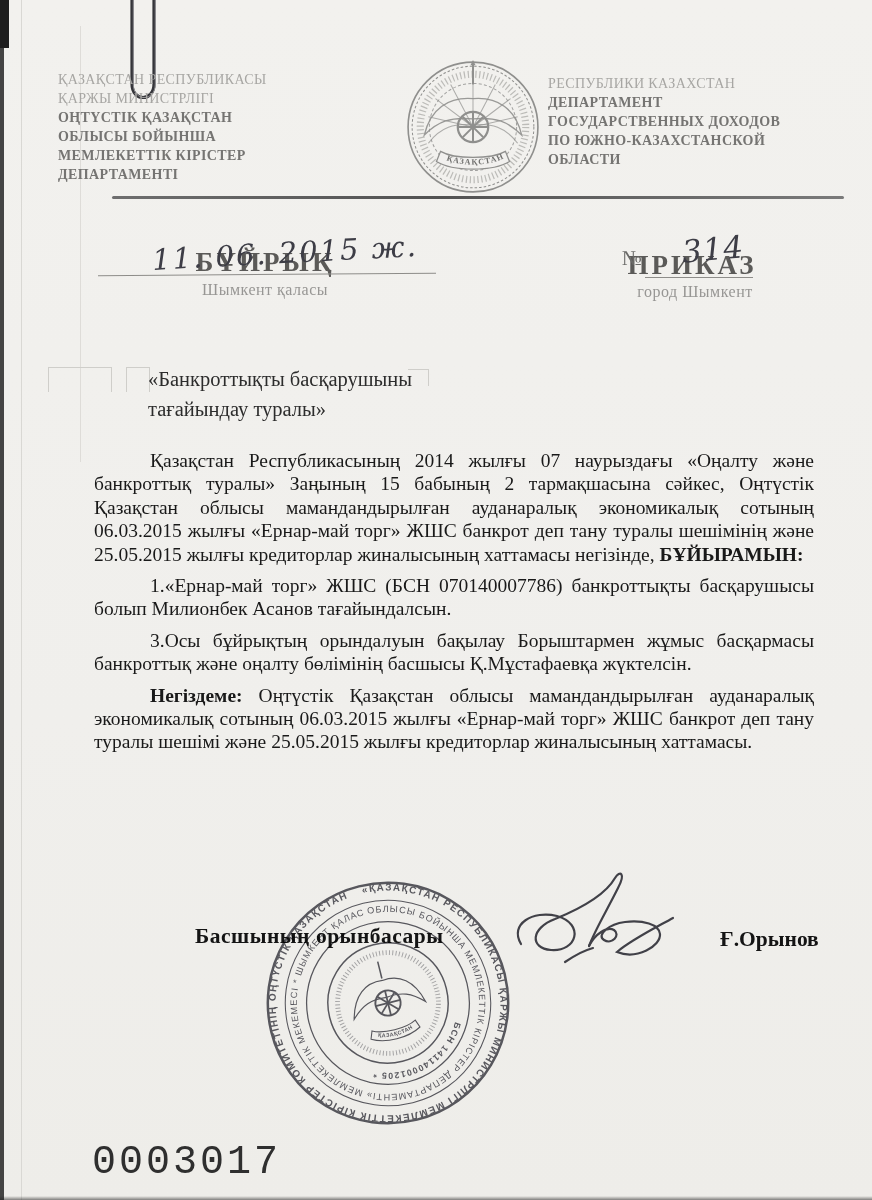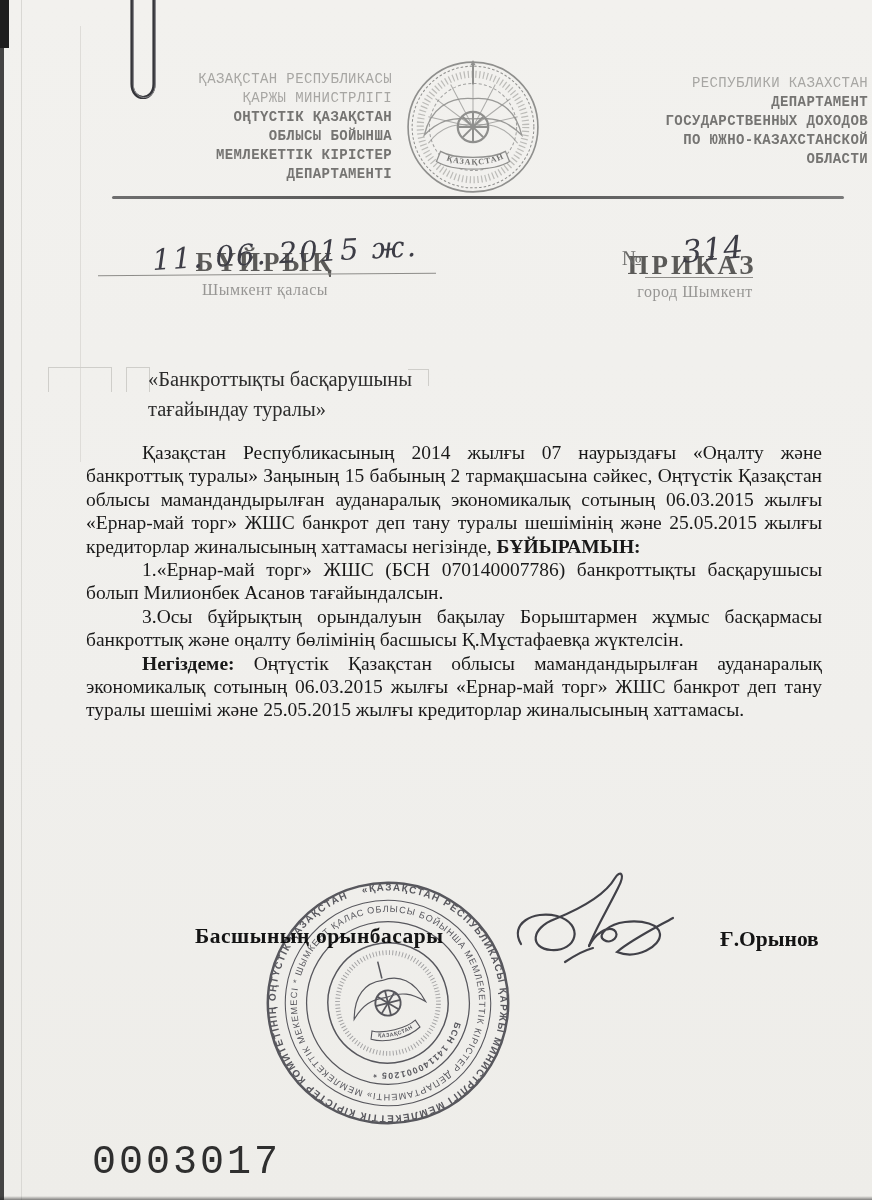--- a/index.html
+++ b/index.html
@@ -12,21 +12,21 @@
   }
   
   .edge-black { position:absolute; left:0; top:0; width:4px; height:100%; background:#262626; opacity:.85; }
   .edge-corner { position:absolute; left:0; top:0; width:9px; height:48px; background:#1e1e1e; }
   .edge-faint-1 { position:absolute; left:21px; top:0; width:1px; height:100%; background:#d9d8d4; }
   .edge-faint-2 { position:absolute; left:80px; top:26px; width:1px; height:436px; background:#dedcd8; }
   .bottom-shadow { position:absolute; left:0; bottom:0; width:100%; height:4px;
     background:linear-gradient(0deg, rgba(35,35,35,.55), rgba(35,35,35,0)); }
   .paperclip { position:absolute; left:124px; top:-4px; width:38px; height:122px; }
   
-  .org { position:absolute; text-align:right;font-family:Liberation Mono, monospace; }
+  .org { position:absolute; text-align:left; }
   .org-left  { left:58px;  top:70px; width:334px; }
   .org-right { left:548px; top:74px; width:320px; }
   .org-line { display:block; font-size:14px; line-height:19px; letter-spacing:.4px; }
   .org-line.light { color:#a7a6a3; font-weight:normal; }
   .org-line.bold  { color:#757472; font-weight:bold; }
   .emblem { position:absolute; left:402px; top:56px; width:142px; height:142px; }
   .rule { position:absolute; left:112px; top:196px; width:732px; height:3px;
     background:linear-gradient(90deg,#6e6e6e,#525252 45%,#7a7a7a); border-radius:2px; }
   
   .order-title { position:absolute; font-weight:bold; font-size:27px; letter-spacing:3px; color:#5b5a58; text-align:center;margin-top:40px; }
@@ -45,21 +45,21 @@
   
   .subject { position:absolute; left:148px; top:364px; width:360px;
     font-size:20.5px; line-height:30px; color:#2c2c2c; }
   .ghostbox { position:absolute; border:1px solid #cfceca; border-bottom:none; }
   .gb-a { left:48px;  top:367px; width:62px; height:24px; }
   .gb-b { left:126px; top:367px; width:22px; height:24px; }
   .gb-c { left:408px; top:369px; width:20px; height:16px; border:none; border-top:1px solid #cfceca; border-right:1px solid #cfceca; }
   
   .body-text { position:absolute; left:86px; top:441px; width:736px;
     font-size:19.5px; line-height:23.4px; text-align:justify; color:#191919; }
-  .body-text p { margin:0; text-indent:56px; }
+  .body-text p { margin:8px; text-indent:56px; }
   .b { font-weight:bold; }
   
   .sig-position { position:absolute; left:195px; top:924px; font-size:21.5px; font-weight:bold; color:#141414; letter-spacing:.5px; }
   .sig-name { position:absolute; left:712px; top:927px; font-size:21.5px; font-weight:bold; color:#141414;margin-left:8px; }
   .sig-autograph { position:absolute; left:505px; top:866px; width:195px; height:112px; }
   .stamp { position:absolute; left:262px; top:877px; width:252px; height:252px;
     transform:rotate(-14deg); mix-blend-mode:multiply; opacity:.9; }
   .stamp text { font-family:"Liberation Sans", sans-serif; fill:#4b4b54; }
   
   .serial { position:absolute; left:92px; top:1140px;

